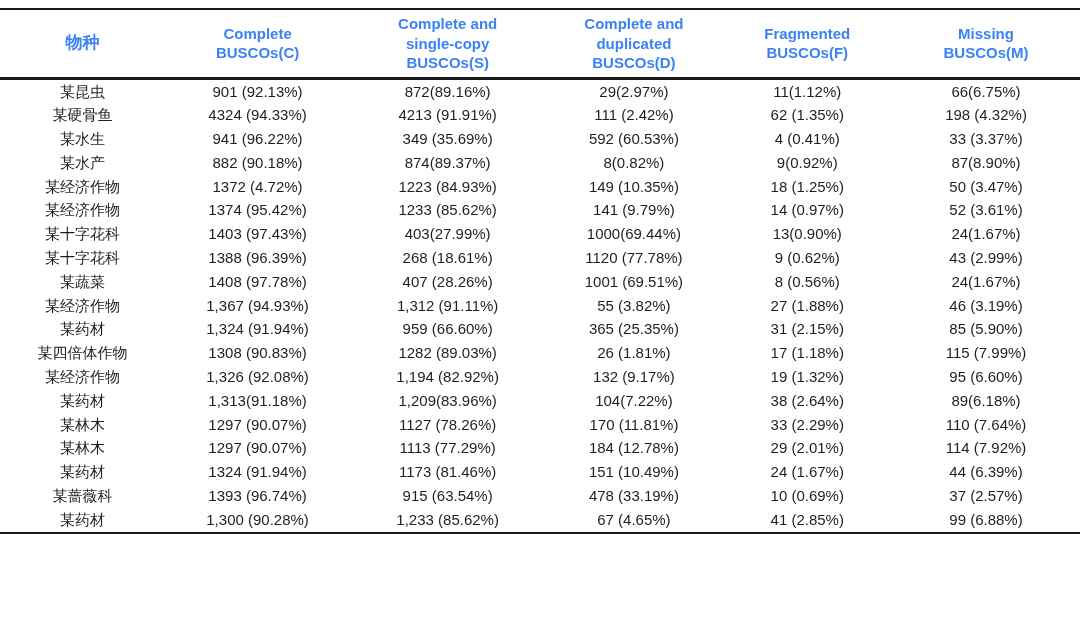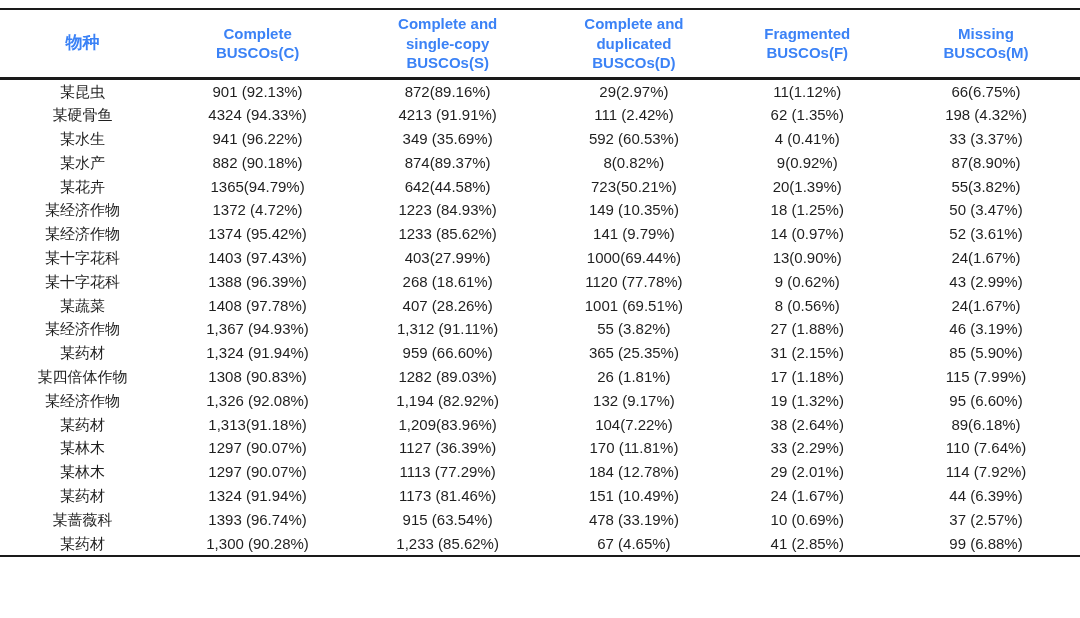--- a/index.html
+++ b/index.html
@@ -109,28 +109,20 @@
           </tr>
           <tr>
             <td>某水产</td>
             <td>882 (90.18%)</td>
             <td>874(89.37%)</td>
             <td>8(0.82%)</td>
             <td>9(0.92%)</td>
             <td>87(8.90%)</td>
           </tr>
           <tr>
-            <td>某花卉</td>
-            <td>1365(94.79%)</td>
-            <td>642(44.58%)</td>
-            <td>723(50.21%)</td>
-            <td>20(1.39%)</td>
-            <td>55(3.82%)</td>
-          </tr>
-          <tr>
             <td>某经济作物</td>
             <td>1372 (4.72%)</td>
             <td>1223 (84.93%)</td>
             <td>149 (10.35%)</td>
             <td>18 (1.25%)</td>
             <td>50 (3.47%)</td>
           </tr>
           <tr>
             <td>某经济作物</td>
             <td>1374 (95.42%)</td>
@@ -199,21 +191,21 @@
             <td>某药材</td>
             <td>1,313(91.18%)</td>
             <td>1,209(83.96%)</td>
             <td>104(7.22%)</td>
             <td>38 (2.64%)</td>
             <td>89(6.18%)</td>
           </tr>
           <tr>
             <td>某林木</td>
             <td>1297 (90.07%)</td>
-            <td>1127 (36.39%)</td>
+            <td>1127 (78.26%)</td>
             <td>170 (11.81%)</td>
             <td>33 (2.29%)</td>
             <td>110 (7.64%)</td>
           </tr>
           <tr>
             <td>某林木</td>
             <td>1297 (90.07%)</td>
             <td>1113 (77.29%)</td>
             <td>184 (12.78%)</td>
             <td>29 (2.01%)</td>

